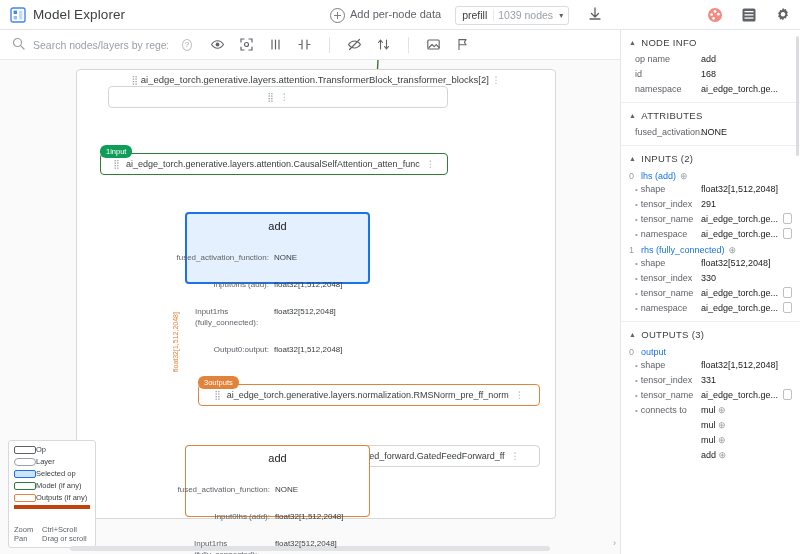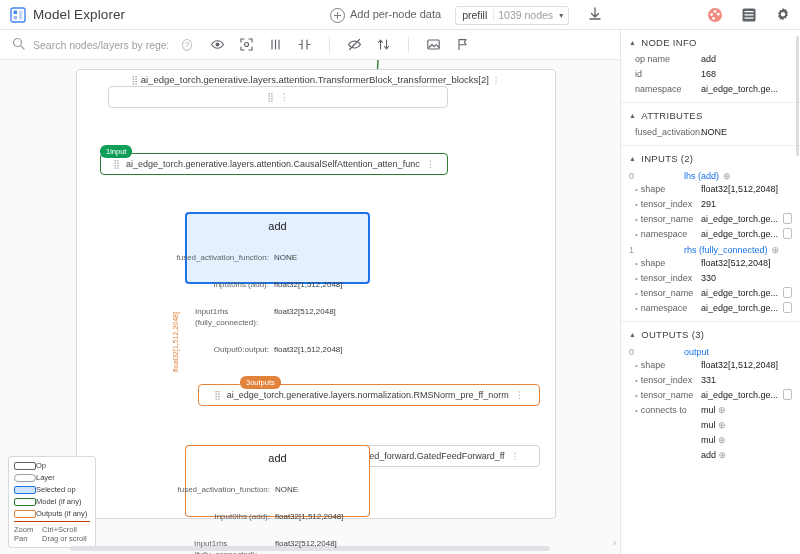--- a/index.html
+++ b/index.html
@@ -139,21 +139,21 @@
     border: 1px solid #d7dadd; border-radius: 3px; background: #fff;
     font-size: 7.5px; color: #3c4043; padding: 4px 5px;
   }
   .legend-row { display: flex; align-items: center; margin-bottom: 3px; }
   .lg-swatch { width: 22px; height: 8px; border-radius: 2px; border: 1px solid #9aa0a6; }
   .lg-op { background:#fff; border-color:#5f6368; }
   .lg-layer { background:#fff; border-color:#9aa0a6; border-radius:5px; }
   .lg-sel { background:#cfe4fb; border-color:#1a73e8; }
   .lg-in { background:#fff; border-color:#2e7d32; }
   .lg-out { background:#fff; border-color:#e2833c; }
-  .legend-foot { border-top: 1px solid #c2410c; margin-top: 3px; padding-top: 3px; color:#5f6368; }
+  .legend-foot { border-top: 4px solid #c2410c; margin-top: 3px; padding-top: 16px; color:#5f6368; }
   .legend-foot div { display: flex; gap: 6px; }
   .legend-foot span:first-child { width: 22px; }
 
   .hscroll {
     position: absolute; left: 70px; bottom: 3px; width: 480px; height: 5px;
     background: #e0e2e5; border-radius: 3px;
   }
 
   
   .panel {
@@ -167,21 +167,21 @@
   .caret-up { font-size: 7px; color: #5f6368; }
   .kv { display: flex; padding: 1px 8px 1px 14px; font-size: 9px; line-height: 13px; justify-content: center; }
   .kv .k { color: #5f6368; width: 66px; flex: none; }
   .kv .v { color: #202124; flex: 1; overflow: hidden; text-overflow: ellipsis; white-space: nowrap; }
   .copy-btn {
     width: 9px; height: 11px; border: 1px solid #bdc1c6; border-radius: 2px;
     flex: none; margin-left: 2px;
   }
   .io-title { display: flex; align-items: center; gap: 4px; font-size: 9px; padding: 3px 8px 1px 8px; }
   .io-idx { color: #9aa0a6; width: 8px; flex: none; }
-  .io-name { color: #1a73e8; margin-left: 43px; }
+  .io-name { color: #1a73e8; }
   .io-plus { color: #9aa0a6; font-size: 9px; }
   .bullet { color: #9aa0a6; margin-right: 3px; font-size: 8px; }
   .sec-divider { height: 1px; background: #eceff1; margin: 5px 0 0 0; }
 
   .panel-scroll {
     position: absolute; right: 1px; top: 6px; width: 3px; height: 120px; background: #dadce0; border-radius: 2px;
   }
   .footer-caret { position: absolute; right: 184px; bottom: 6px; color: #9aa0a6; font-size: 9px; }
 </style>
 </head>
@@ -377,21 +377,21 @@
     </div>
   </div>
 
   <div class="vlabel" style="left:172px; top:312px;">float32[1,512,2048]</div>
 
   <div class="node-pill" style="left:198px; top:324px; width:342px; height:22px; border:1.5px solid #e2833c;">
     <span class="grip">⣿</span>
     <span>ai_edge_torch.generative.layers.normalization.RMSNorm_pre_ff_norm</span>
     <span class="grip">⋮</span>
   </div>
-  <div class="badge badge-orange" style="left:198px; top:316px;margin-left:42px;">3outputs</div>
+  <div class="badge badge-orange" style="left:198px; top:316px;">3outputs</div>
 
   <div class="node-pill" style="left:198px; top:385px; width:342px; height:22px;">
     <span class="grip">⣿</span>
     <span>ai_edge_torch.generative.layers.feed_forward.GatedFeedForward_ff</span>
     <span class="grip">⋮</span>
   </div>
 
   <div class="node-box output-box" style="left:185px; top:385px; width:185px; height:72px; top:385px; margin-top:0;">
   </div>
 

